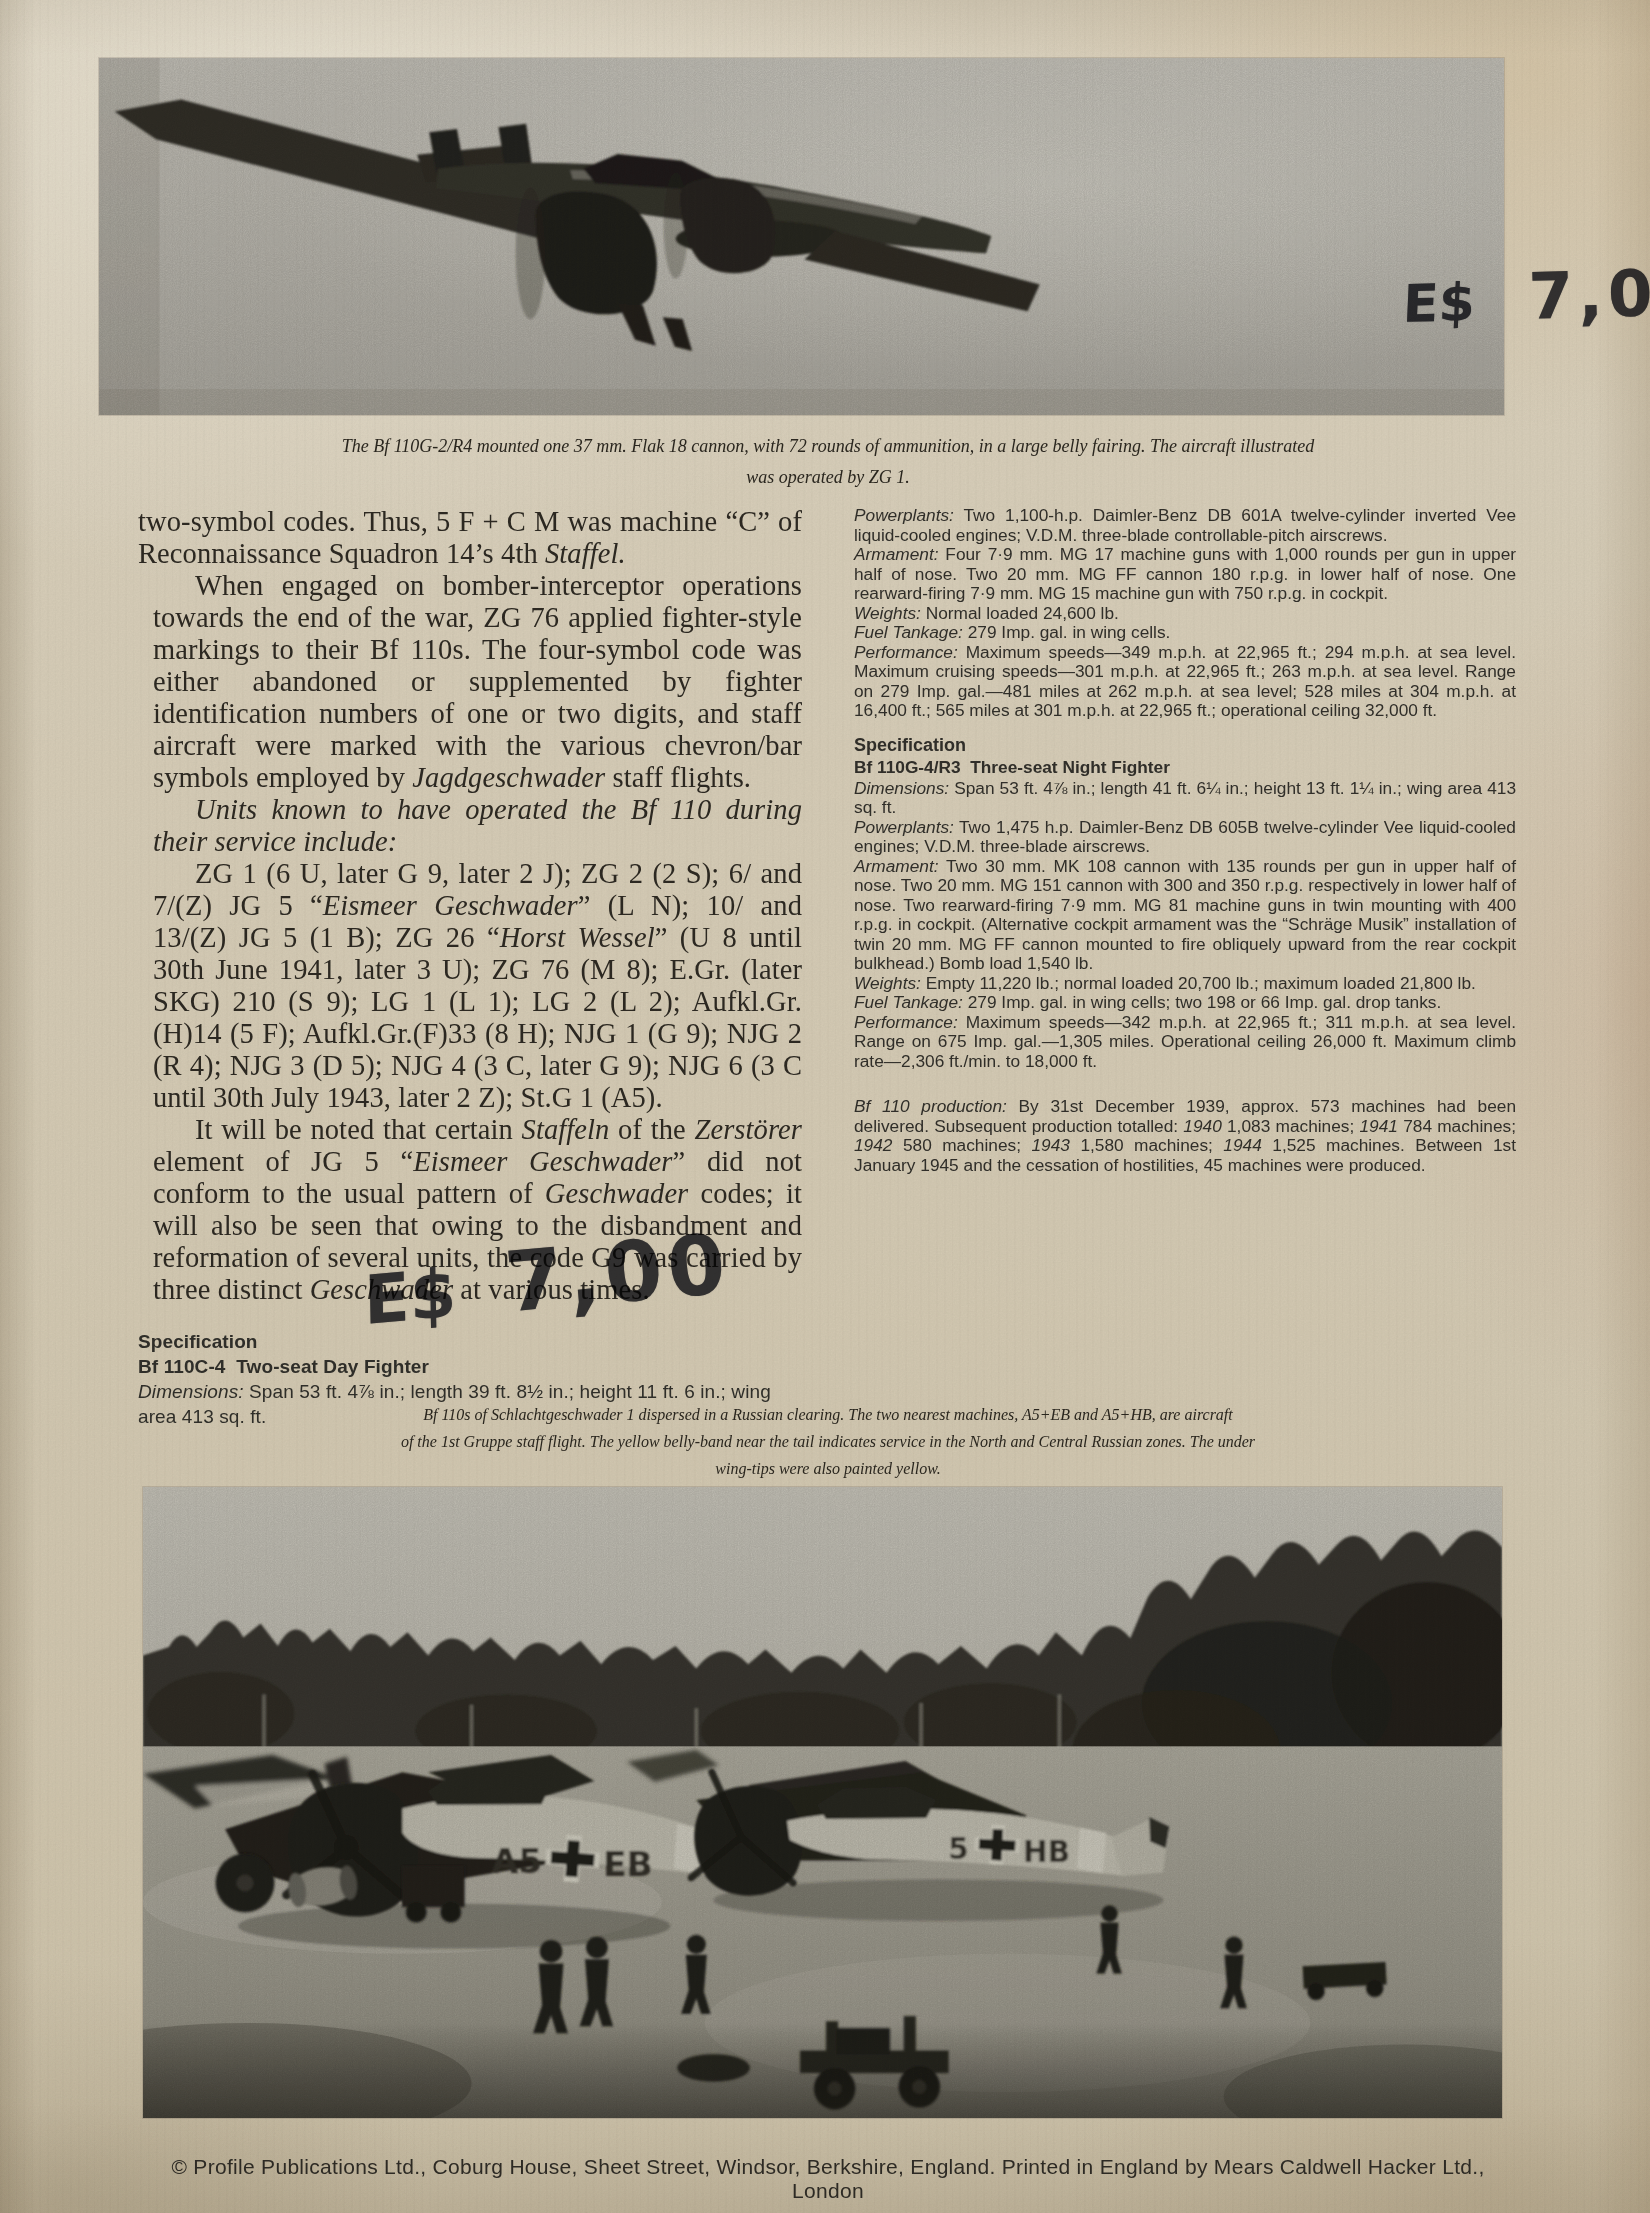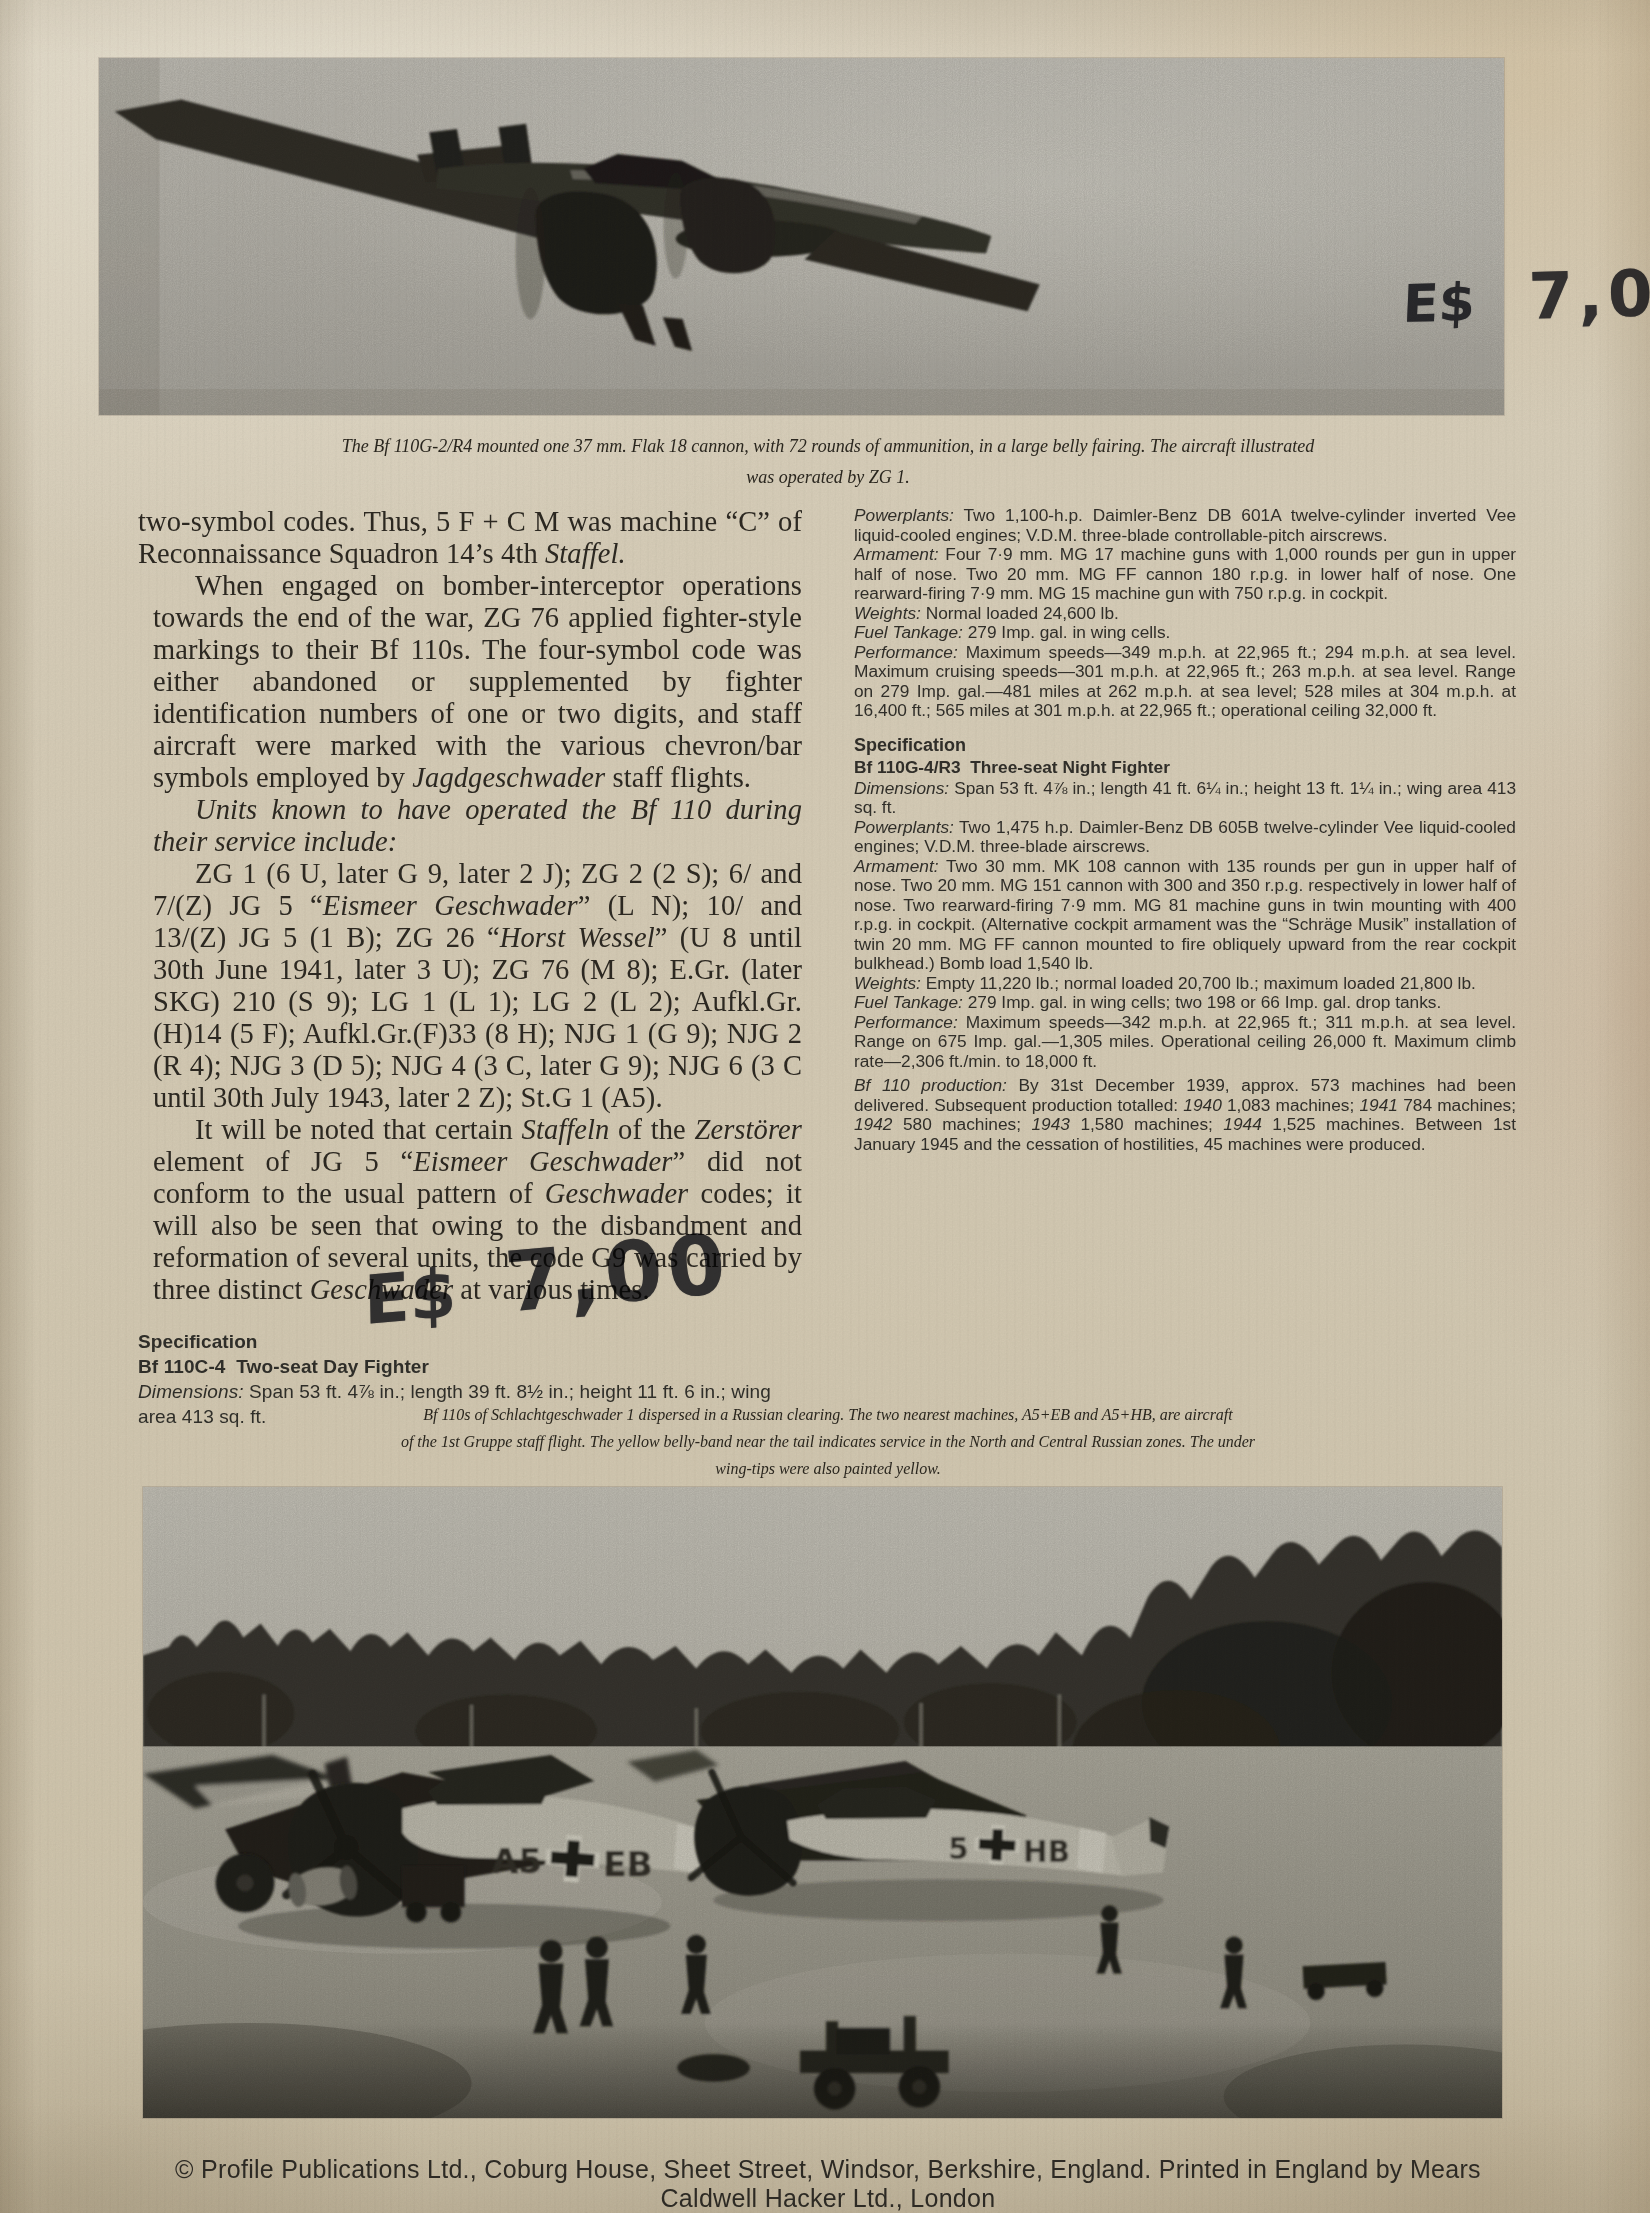--- a/index.html
+++ b/index.html
@@ -50,24 +50,24 @@
   .spec-heading{font-weight:700;}
   .spec-title{font-weight:700;white-space:pre-wrap;}
   .specblock-left .spec-item{font-weight:500;}
 
   .col-right{left:854px;width:662px;font-family:"Liberation Sans","DejaVu Sans",sans-serif;
     font-size:17.3px;line-height:19.5px;color:#32302b;}
   .col-right .spec-item{margin:0;text-align:justify;}
   .col-right .lbl{font-style:italic;}
   .col-right .spec-heading{font-size:18px;margin-top:13px;line-height:22.5px;}
   .col-right .spec-title{line-height:22.5px;}
-  .col-right .prod{margin-top:5px;}
+  .col-right .prod{margin-top:26px;}
 
   .footer{position:absolute;left:138px;top:2155px;width:1380px;text-align:center;
-    font-family:"Liberation Sans","DejaVu Sans",sans-serif;font-size:25px;letter-spacing:0.3px;color:#2f2c26;}
+    font-family:"Liberation Sans","DejaVu Sans",sans-serif;font-size:21px;letter-spacing:0.3px;color:#2f2c26;}
 </style>
 </head>
 <body>
 
 <div class="screen">
 
   <div class="photo-frame" style="left:99px;top:58px;width:1405px;height:357px;">
     <svg viewBox="0 0 1625 413" preserveAspectRatio="none">
       <defs>
         <linearGradient id="sky1" x1="0" y1="0" x2="0" y2="1">

